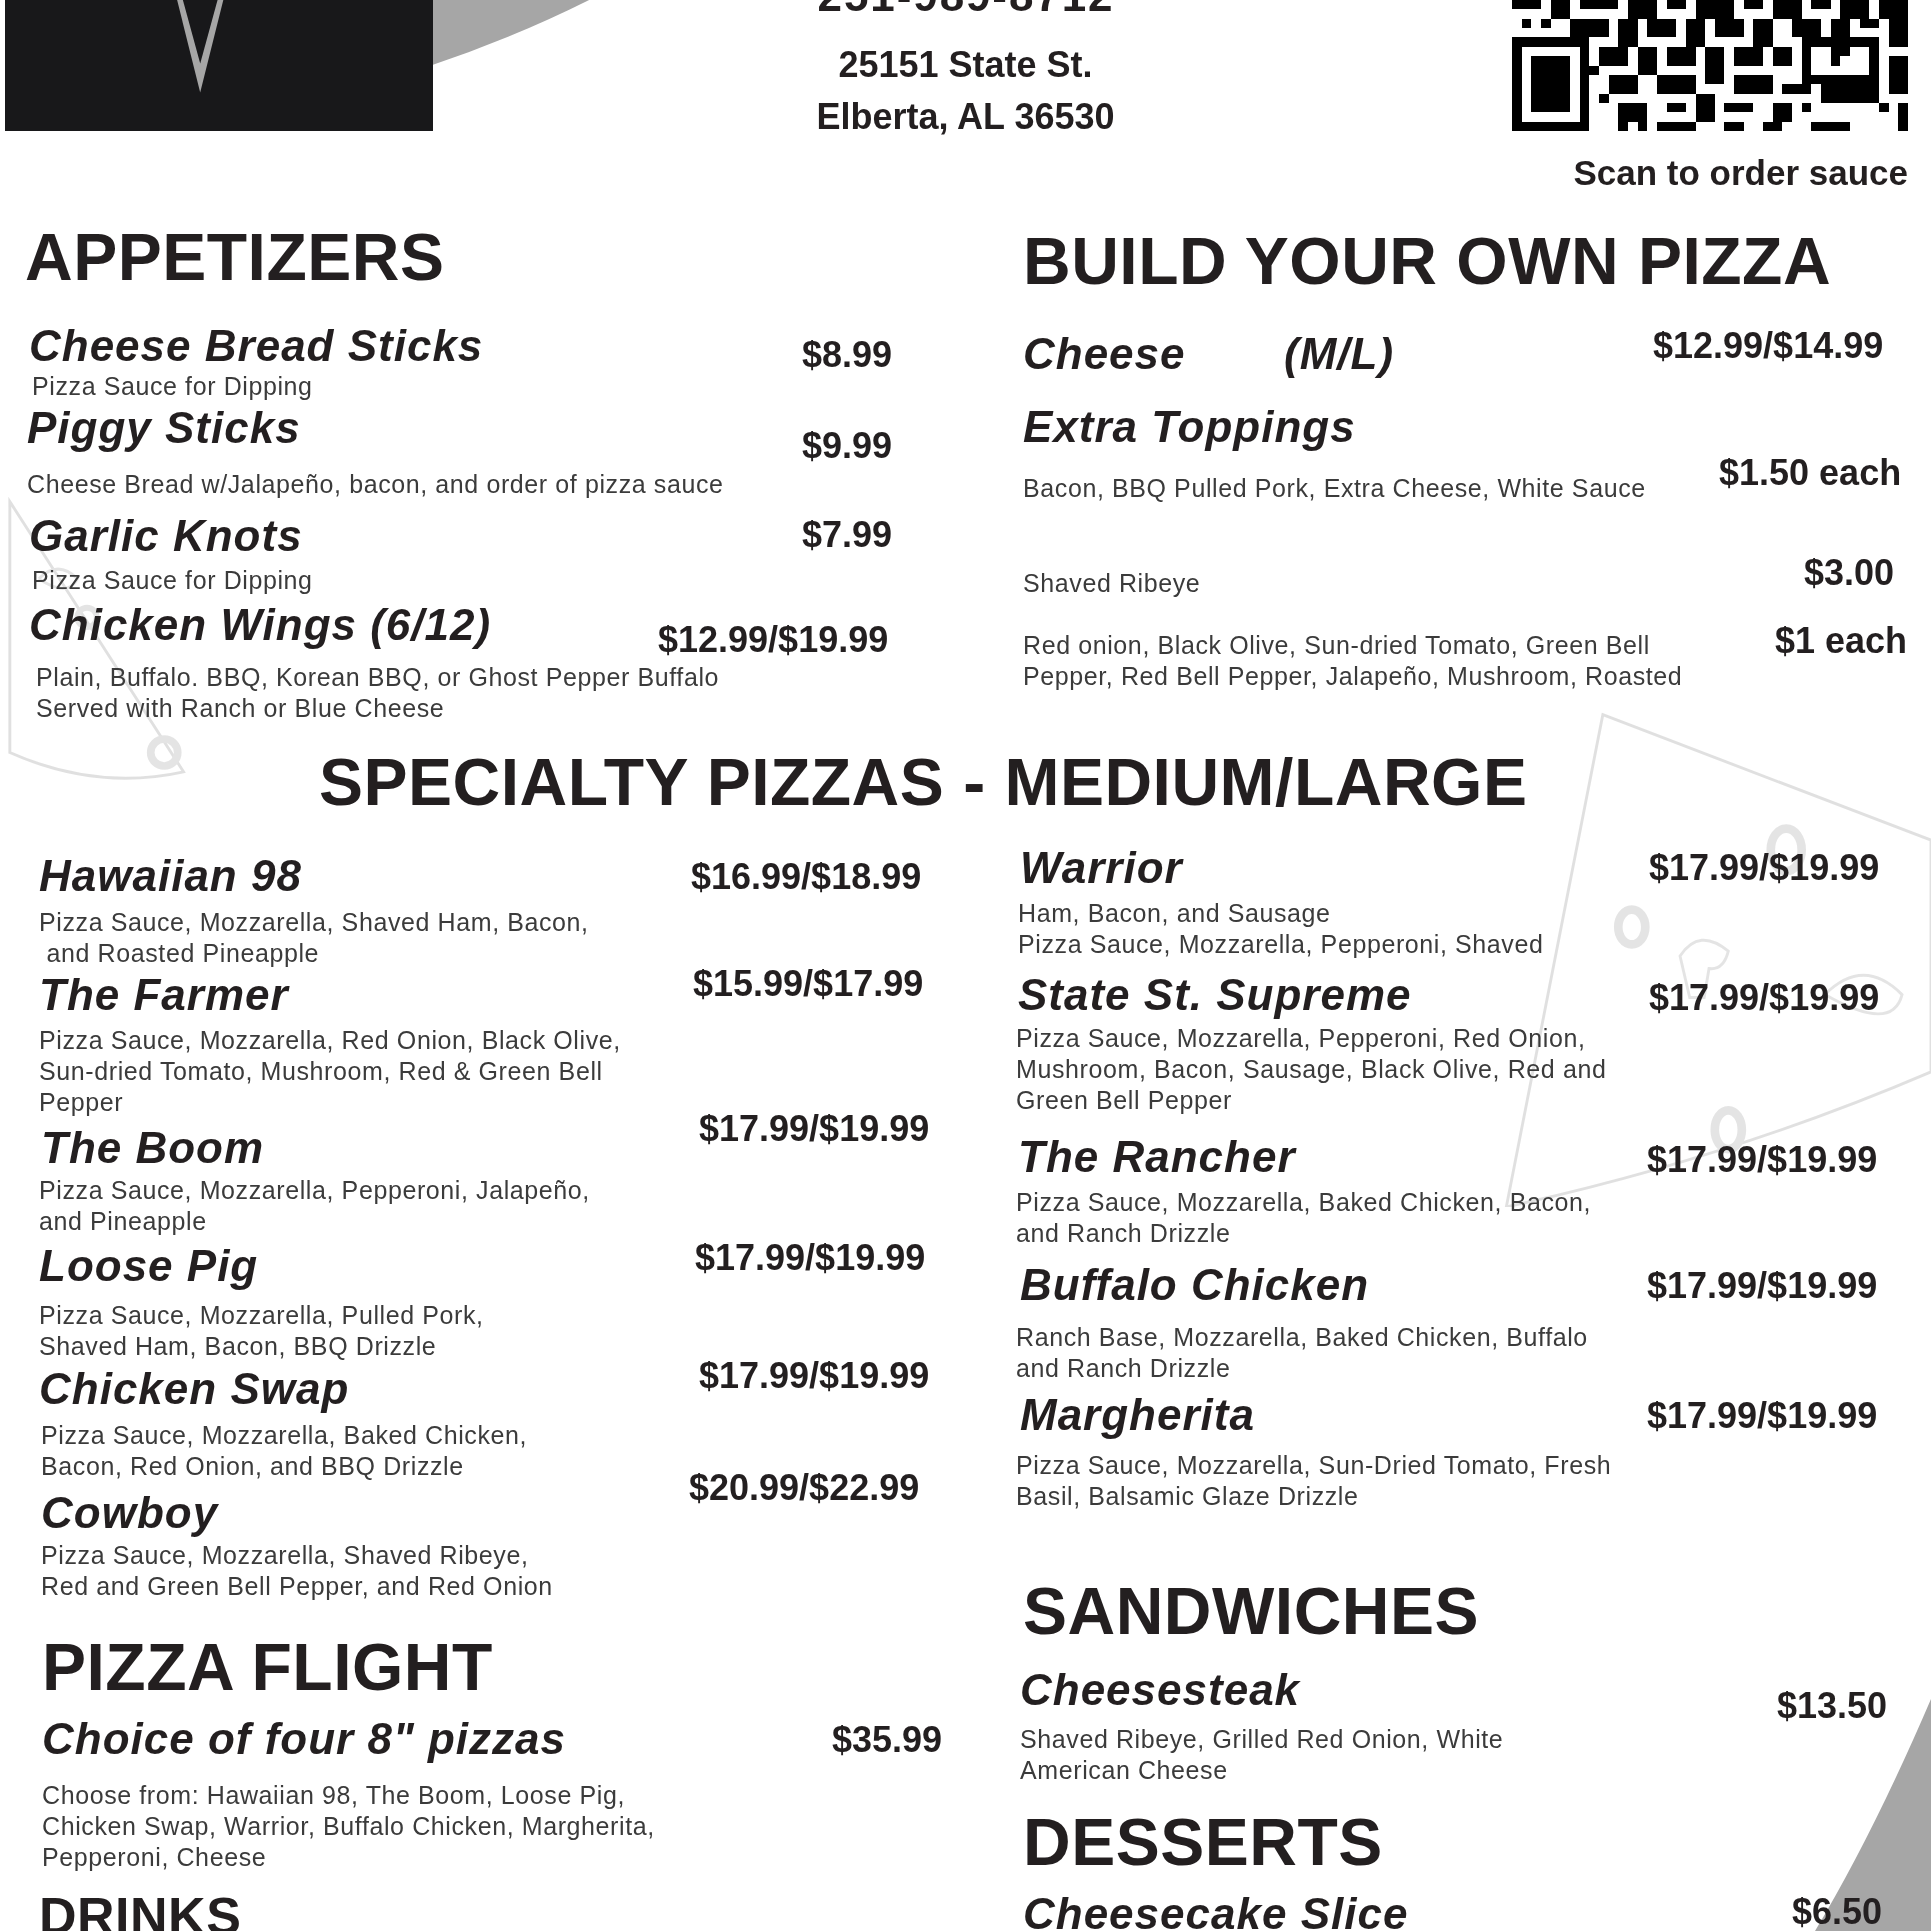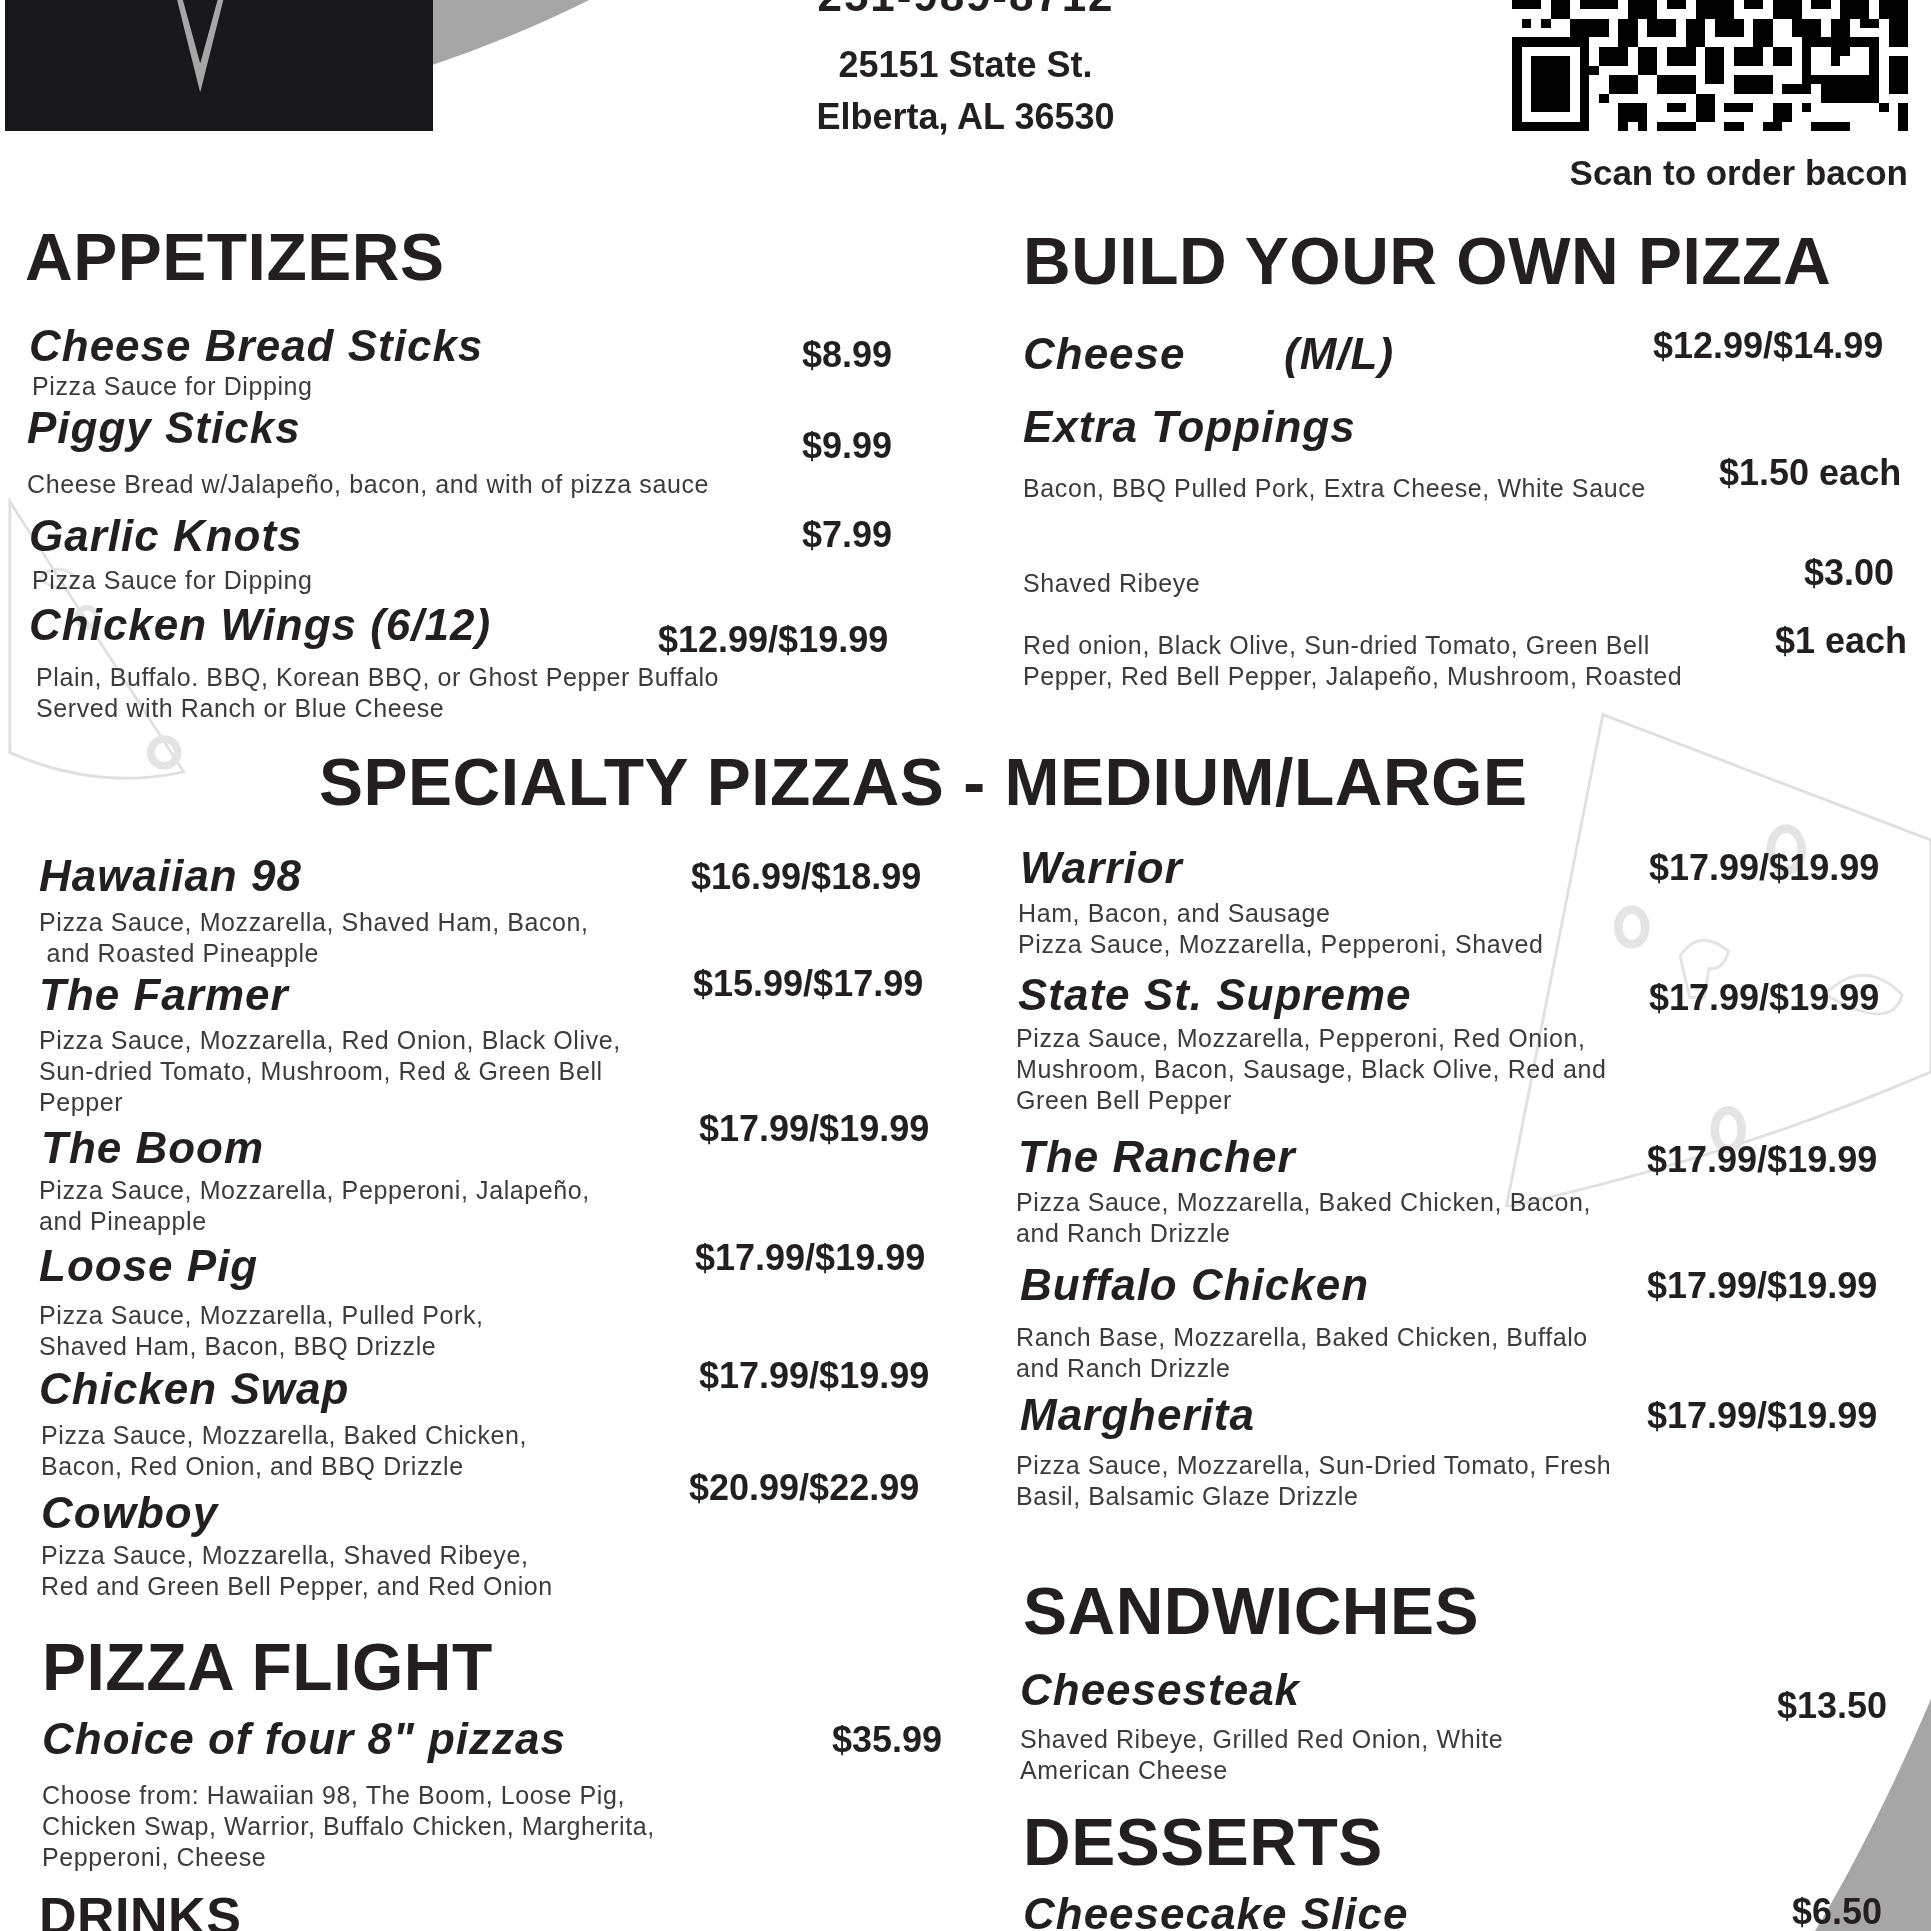--- a/index.html
+++ b/index.html
@@ -121,33 +121,33 @@
       <rect x="38" y="11" width="1" height="1"></rect>
       <rect x="40" y="11" width="1" height="3"></rect>
     <rect x="11" y="13" width="1" height="1"></rect>
       <rect x="13" y="13" width="1" height="1"></rect>
       <rect x="15" y="13" width="4" height="1"></rect>
     <rect x="22" y="13" width="2" height="1"></rect>
       <rect x="26" y="13" width="2" height="1"></rect>
       <rect x="31" y="13" width="4" height="1"></rect>
   </g>
 </svg>
-<div class="qr-caption">Scan to order bacon</div>
+<div class="qr-caption">Scan to order sauce</div>
 
 <div class="h-section" style="left:25px;top:224px">APPETIZERS</div>
 
 <div>
   <div class="item-name" style="left:29px;top:324px">Cheese Bread Sticks</div>
   <div class="item-price" style="left:802px;top:337px">$8.99</div>
   <div class="item-desc" style="left:32px;top:371px">Pizza Sauce for Dipping</div>
 </div>
 <div>
   <div class="item-name" style="left:27px;top:406px">Piggy Sticks</div>
   <div class="item-price" style="left:802px;top:428px">$9.99</div>
-  <div class="item-desc" style="left:27px;top:469px">Cheese Bread w/Jalapeño, bacon, and with of pizza sauce</div>
+  <div class="item-desc" style="left:27px;top:469px">Cheese Bread w/Jalapeño, bacon, and order of pizza sauce</div>
 </div>
 <div>
   <div class="item-name" style="left:29px;top:514px">Garlic Knots</div>
   <div class="item-price" style="left:802px;top:517px">$7.99</div>
   <div class="item-desc" style="left:32px;top:565px">Pizza Sauce for Dipping</div>
 </div>
 <div>
   <div class="item-name" style="left:29px;top:603px">Chicken Wings (6/12)</div>
   <div class="item-price" style="left:658px;top:622px">$12.99/$19.99</div>
   <div class="item-desc" style="left:36px;top:662px">

